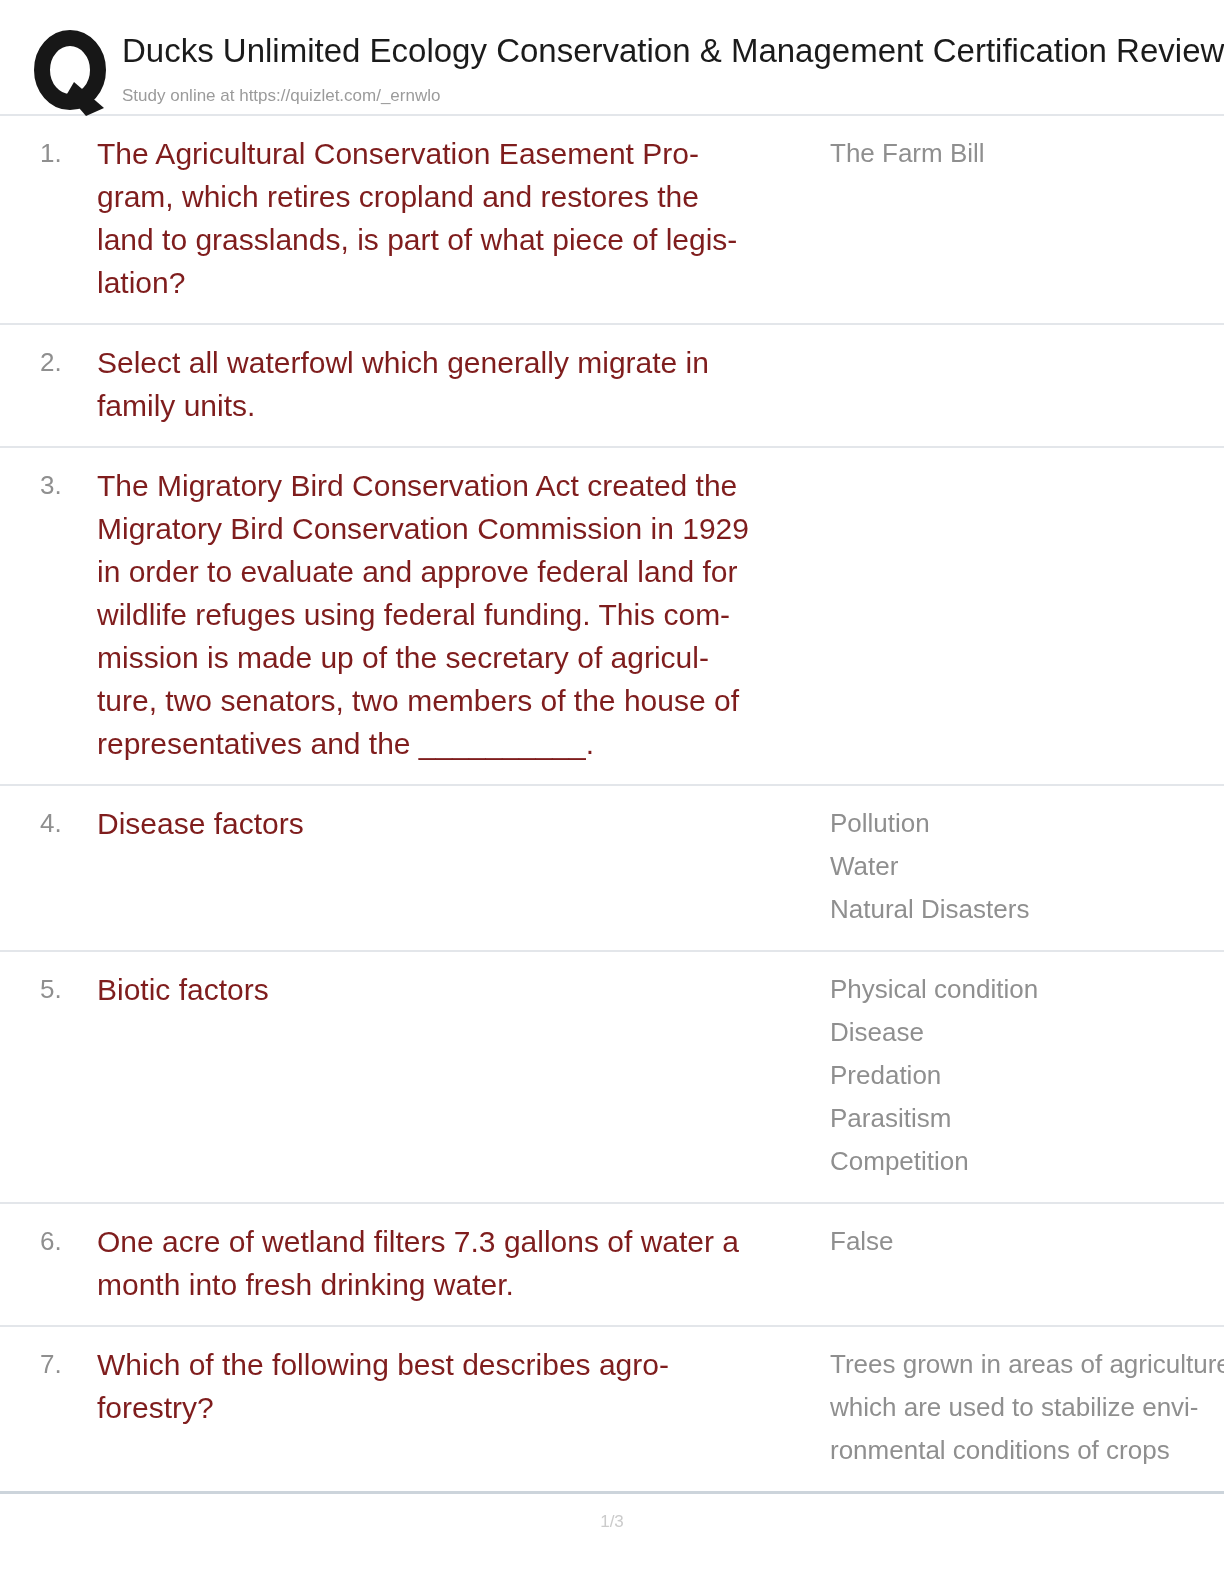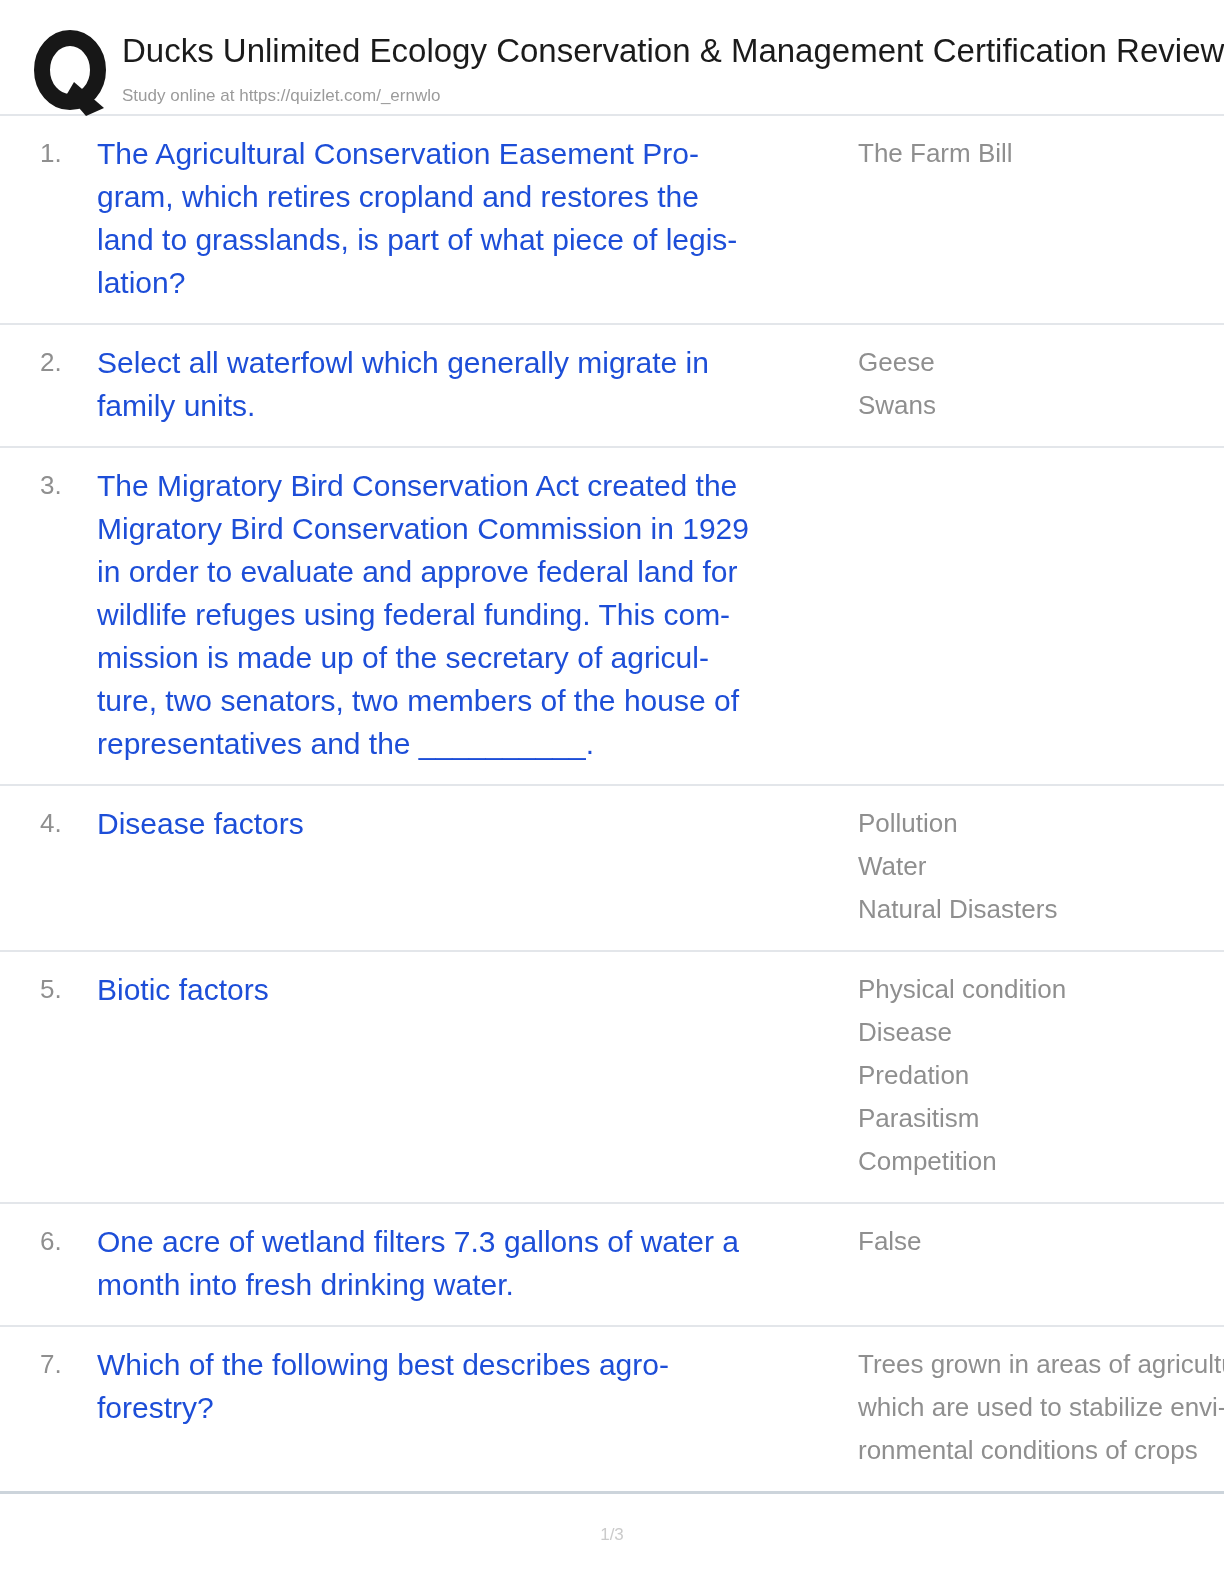--- a/index.html
+++ b/index.html
@@ -55,39 +55,38 @@
     width: 57px;
     font-size: 26px;
     line-height: 43px;
     color: #8f8f8f;
   }
   .question {
     flex: none;
     width: 733px;
     font-size: 30px;
     line-height: 43px;
-    color: #1d4ed8;
+    color: #7f1d1d;
     white-space: pre;
   }
   .answer {
     flex: 1;
     font-size: 26px;
     line-height: 43px;
     color: #8f8f8f;
     white-space: pre;
     overflow: hidden;
-    margin-left: 28px;
   }
 
   
   .footer {
     position: absolute;
     left: 0;
     right: 0;
-    bottom: 39px;
+    bottom: 52px;
     text-align: center;
     font-size: 17px;
     color: #cbcbcb;
   }
 </style>
 </head>
 <body>
 
 <div class="page">
 
@@ -111,22 +110,20 @@
 gram, which retires cropland and restores the
 land to grasslands, is part of what piece of legis-
 lation?</div>
     <div class="answer">The Farm Bill</div>
   </div>
 
   <div class="qa-row">
     <div class="num">2.</div>
     <div class="question">Select all waterfowl which generally migrate in
 family units.</div>
-    <div class="answer">Geese
-Swans</div>
   </div>
 
   <div class="qa-row">
     <div class="num">3.</div>
     <div class="question">The Migratory Bird Conservation Act created the
 Migratory Bird Conservation Commission in 1929
 in order to evaluate and approve federal land for
 wildlife refuges using federal funding. This com-
 mission is made up of the secretary of agricul-
 ture, two senators, two members of the house of

